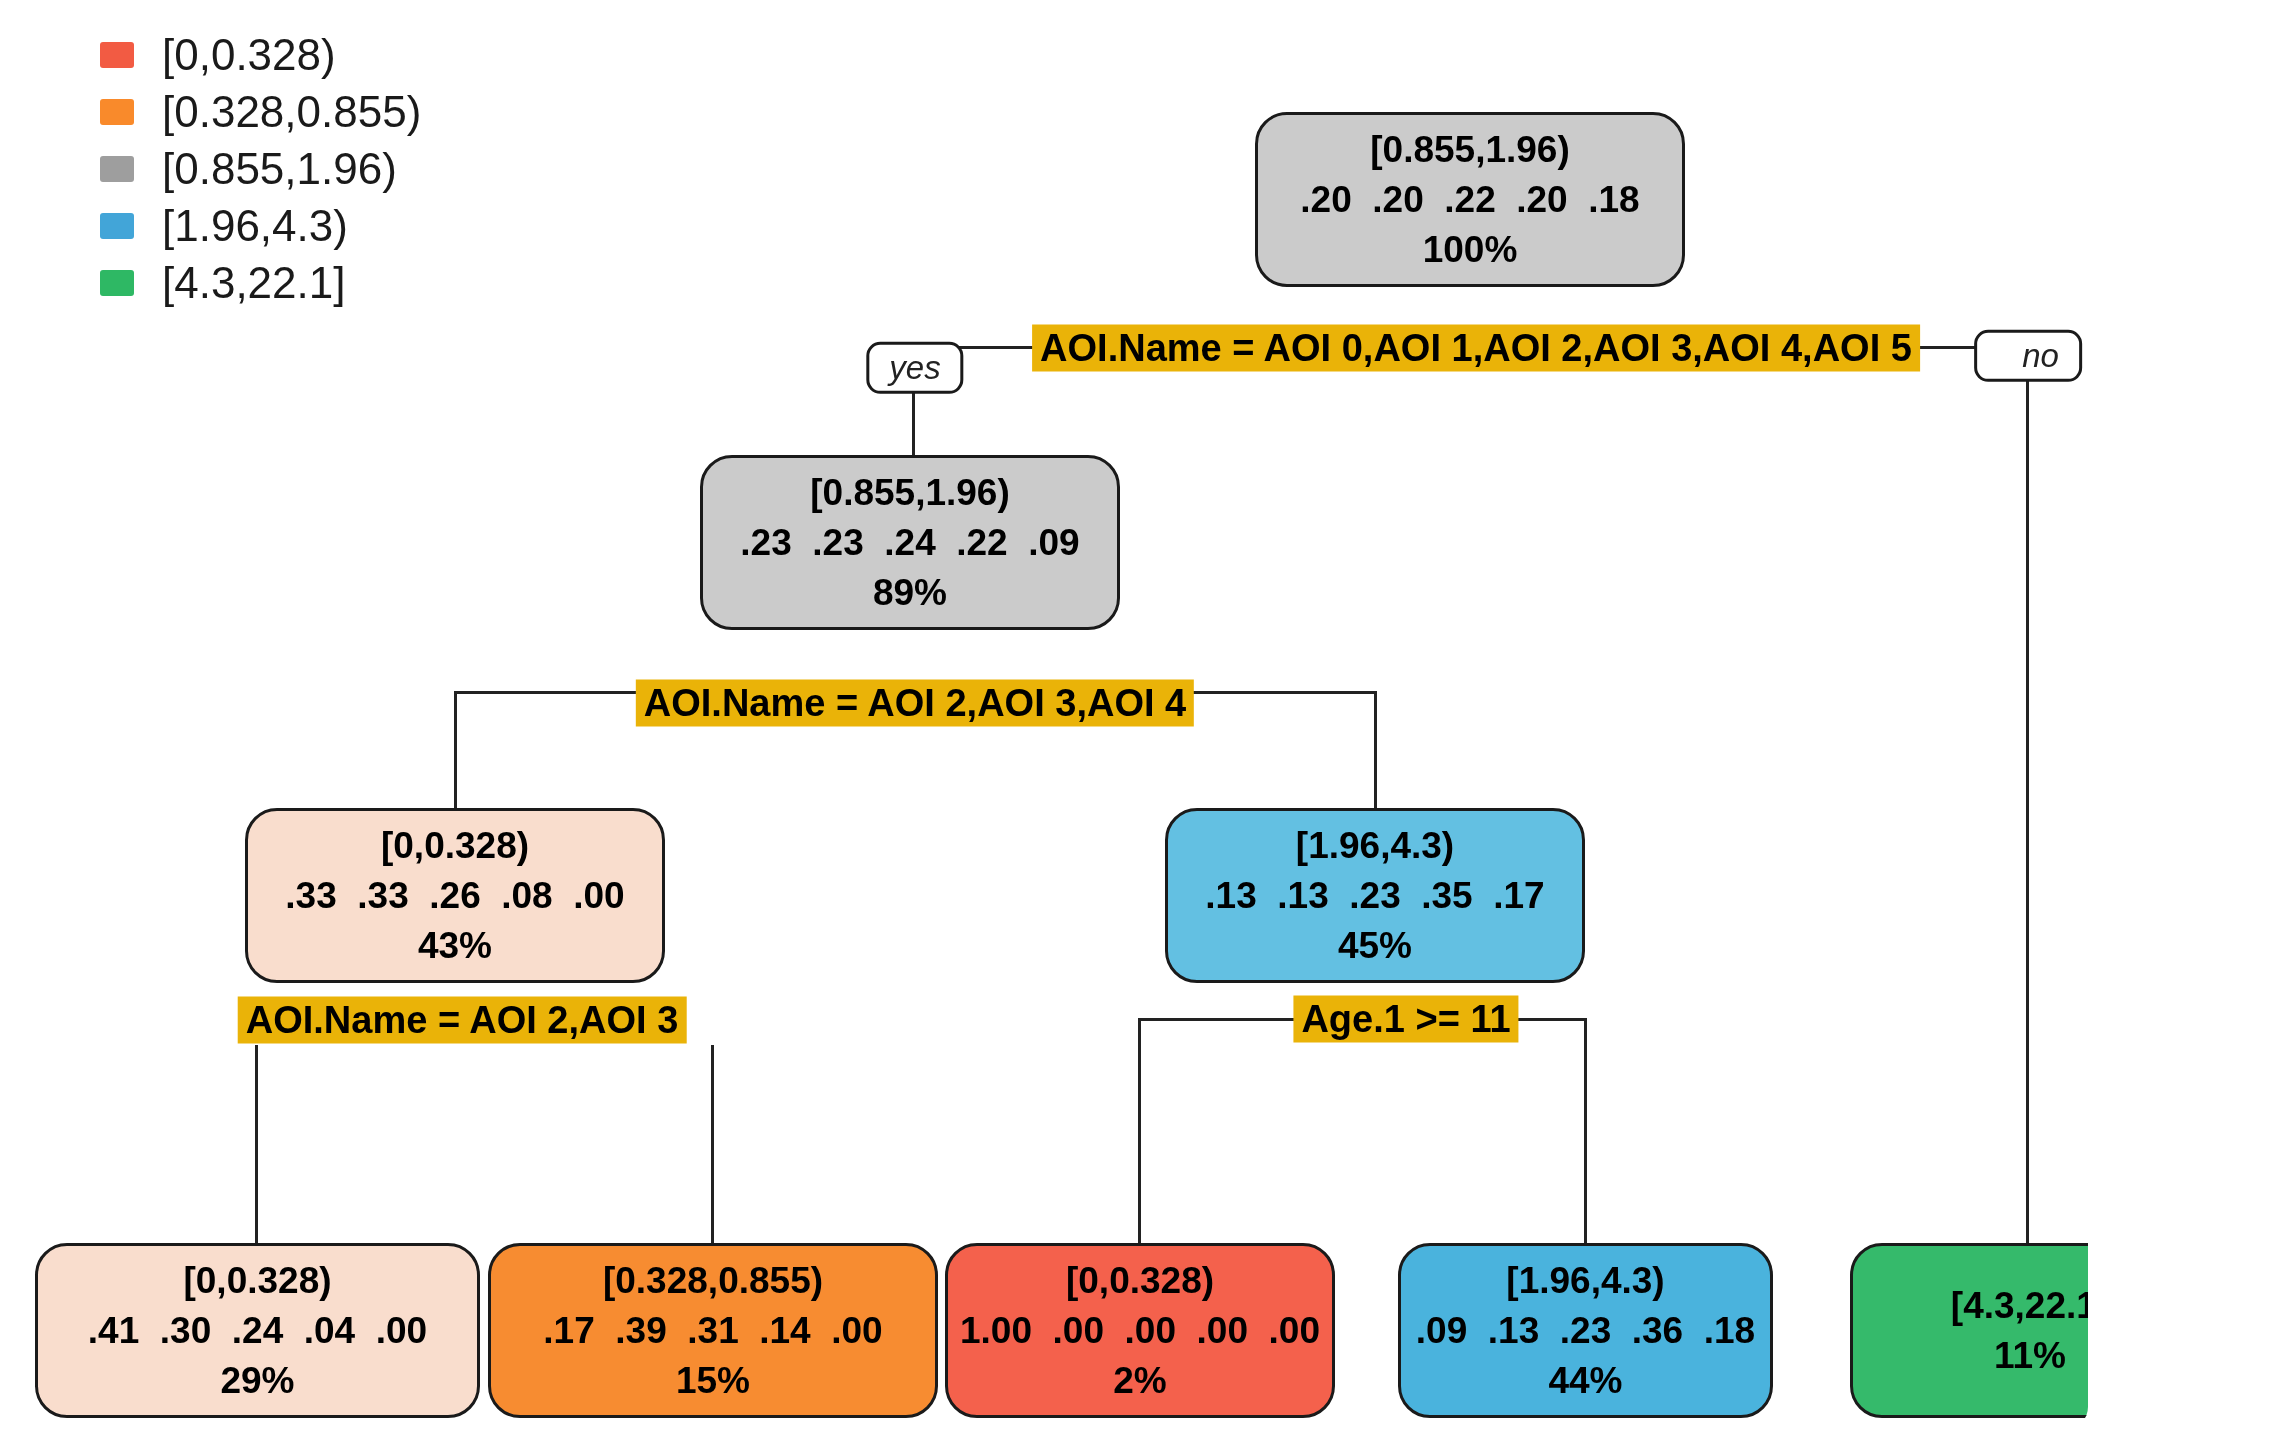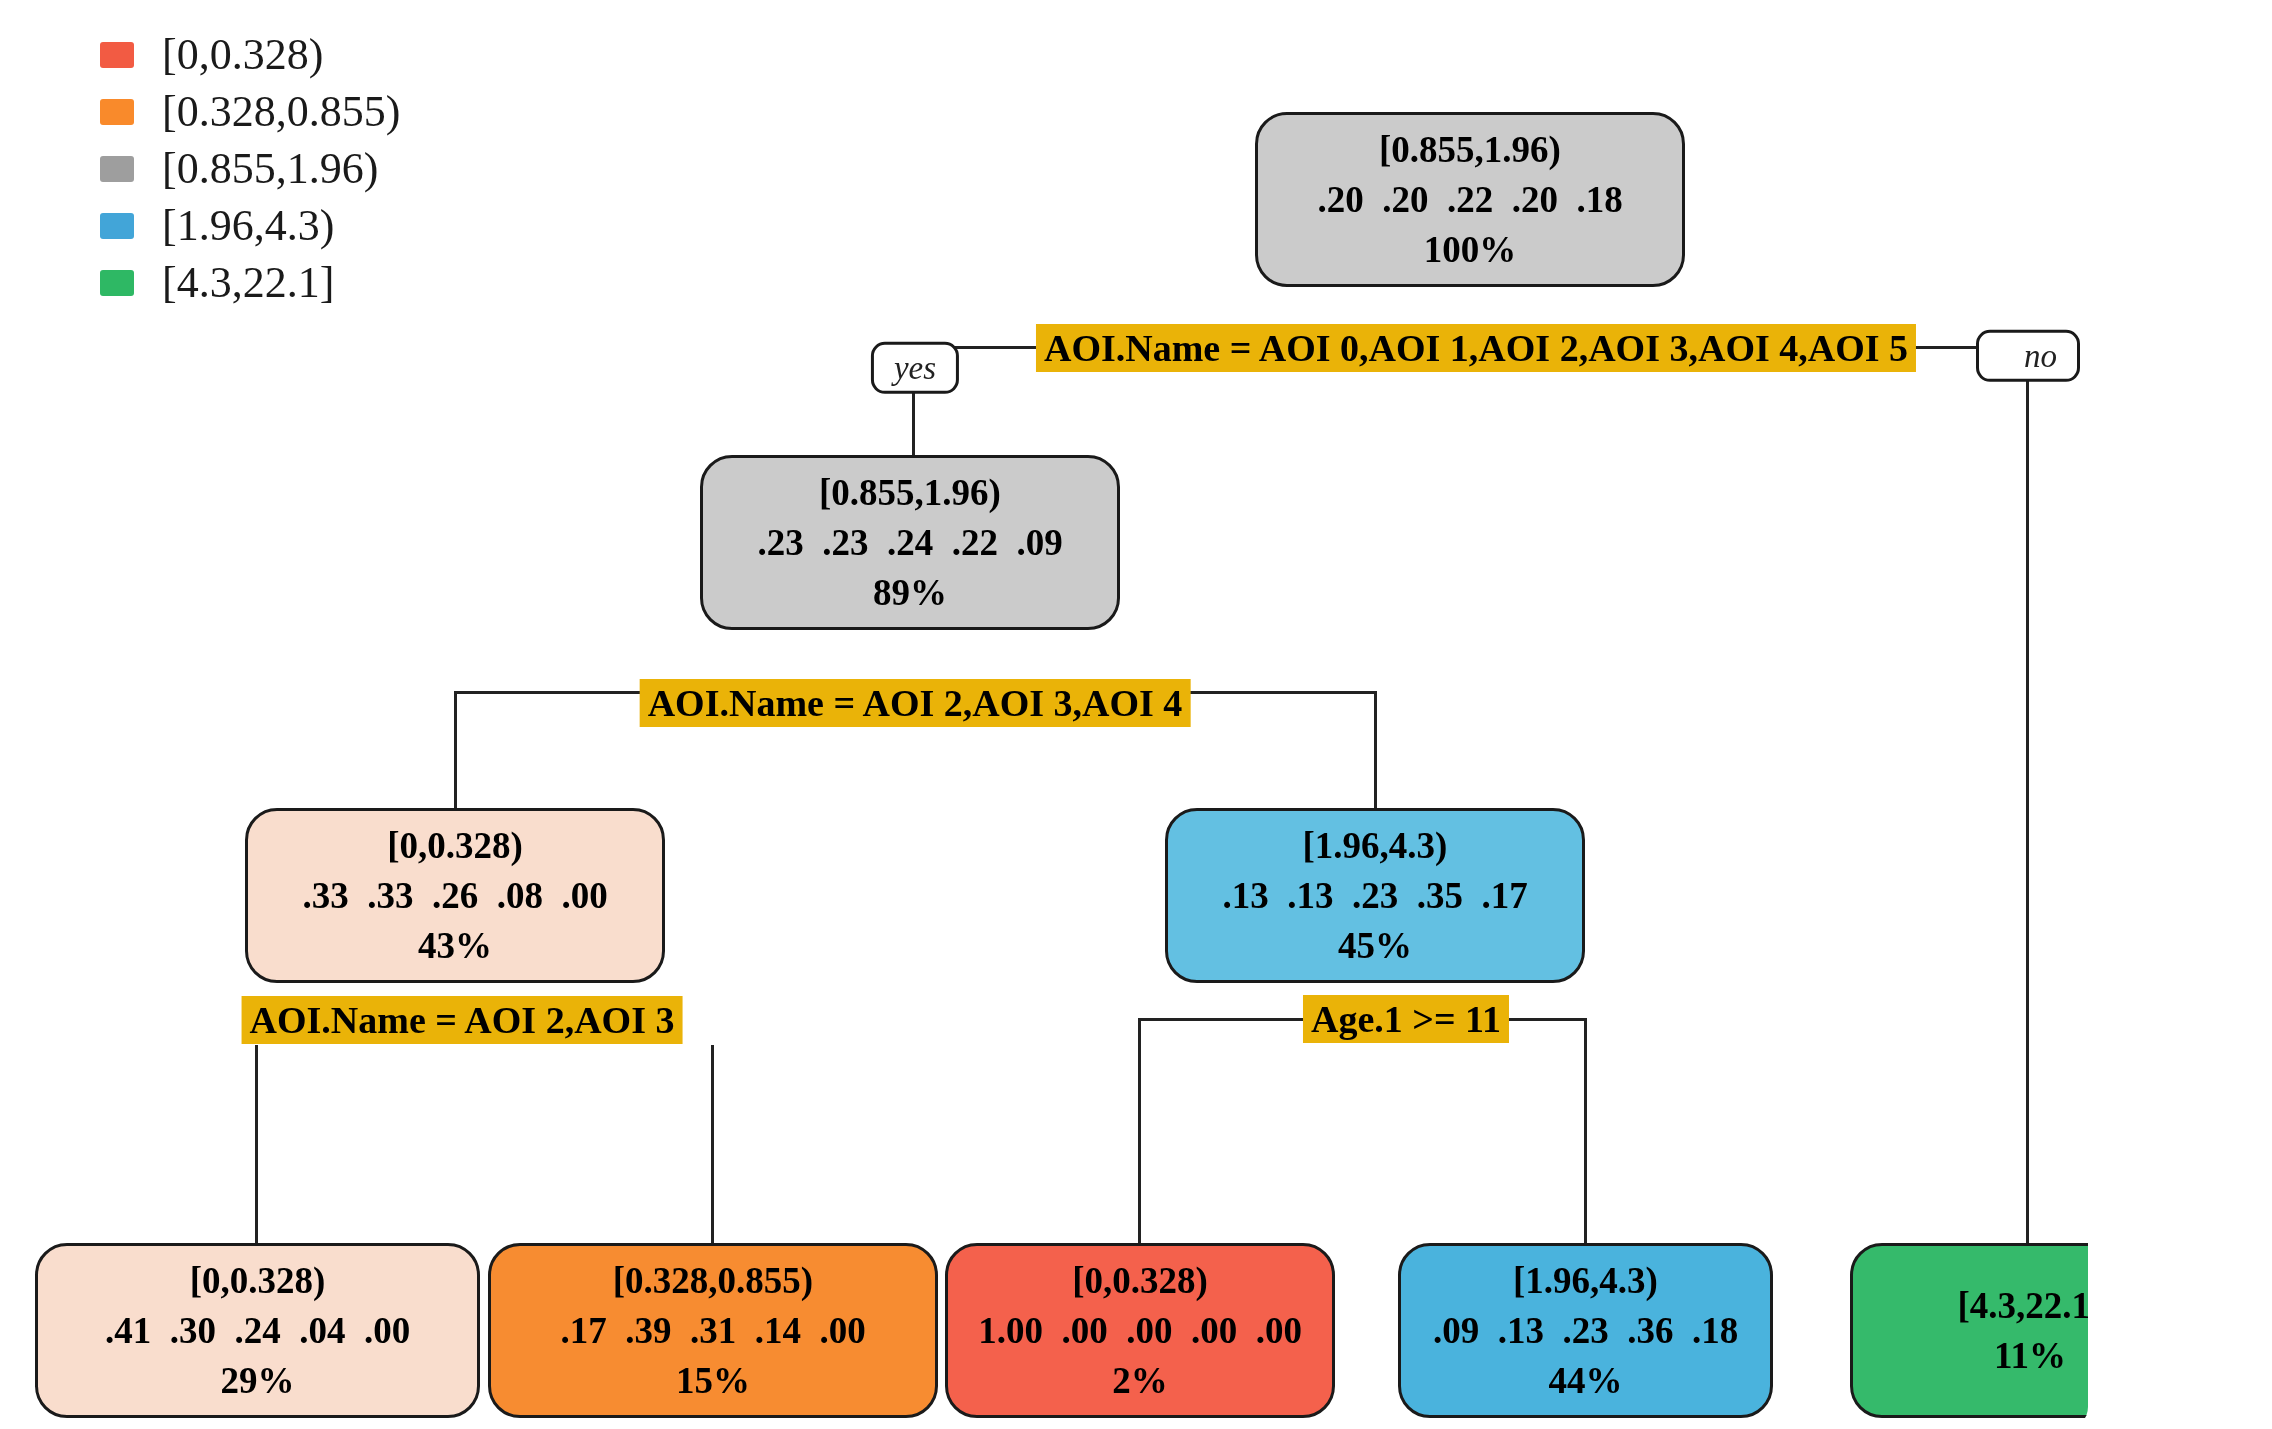--- a/index.html
+++ b/index.html
@@ -1,21 +1,21 @@
 <!DOCTYPE html>
 <html><head>
 <meta charset="utf-8">
 <style>
   html, body { margin: 0; padding: 0; background: #ffffff; }
   #canvas {
     position: relative;
     width: 2088px;
     height: 1429px;
     background: #ffffff;
-    font-family: Liberation Serif, serif;
+    font-family: Liberation Sans, sans-serif;
     color: #000000;
     overflow: hidden;
     border-radius: 22px;
   }
 
   
   .legend {
     position: absolute;
     left: 100px;
     top: 26px;

